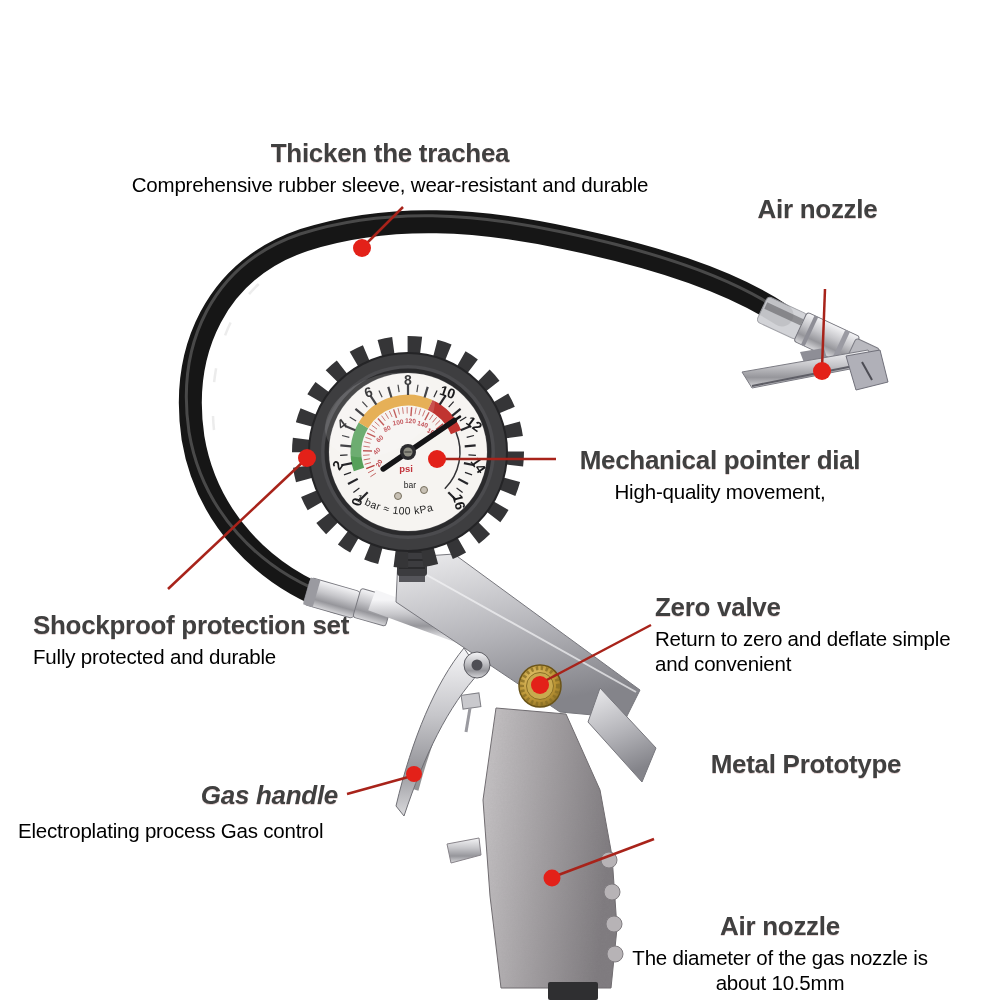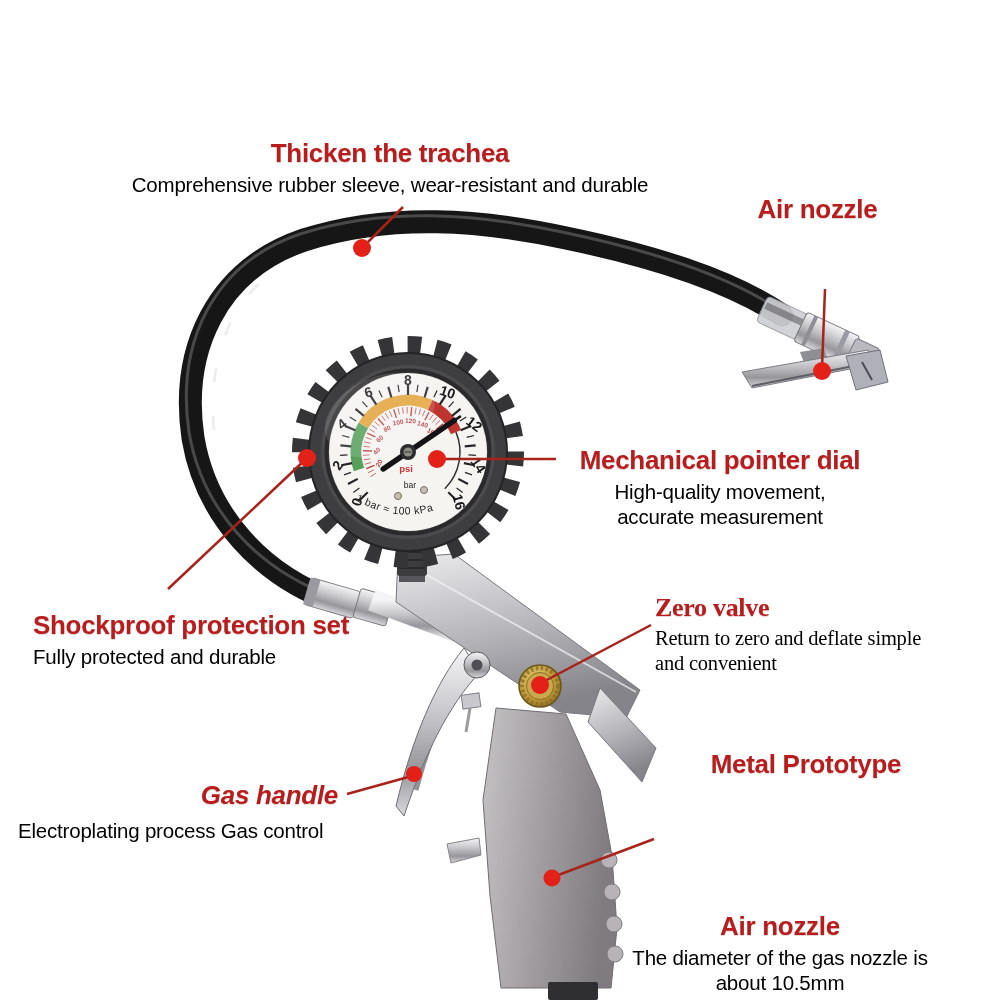--- a/index.html
+++ b/index.html
@@ -2,21 +2,21 @@
 <html><head>
 <meta charset="utf-8">
 <style>
   html,body{margin:0;padding:0;background:#ffffff;}
   .stage{position:relative;width:1000px;height:1000px;background:#ffffff;overflow:hidden;
          font-family:"Liberation Sans",sans-serif;}
   .art{position:absolute;left:0;top:0;width:1000px;height:1000px;}
   .callout{position:absolute;}
   .center{text-align:center;}
   .leftal{text-align:left;}
-  .callout-title{color:#b91c1c;font-weight:700;font-size:26px;line-height:1.12;
+  .callout-title{color:#404040;font-weight:700;font-size:26px;line-height:1.12;
                  white-space:nowrap;letter-spacing:-0.3px;text-shadow:0 1px 0 rgba(120,20,20,.18);}
   .callout-title.right{text-align:right;font-style:italic;}
   .callout-desc{color:#000000;font-size:20.5px;line-height:1.22;margin-top:4px;
                 white-space:nowrap;letter-spacing:-0.2px;}
   .gap-lg .callout-desc{margin-top:17px;}
   .gap-md .callout-desc{margin-top:8px;}
   .desc2{margin-top:0 !important;}
 </style>
 </head>
 <body>
@@ -278,29 +278,28 @@
     <div class="callout-desc">Comprehensive rubber sleeve, wear-resistant and durable</div>
   </div>
 
   <div class="callout center gap-lg" style="left:635px;top:195px;width:365px;">
     <div class="callout-title">Air nozzle</div>
   </div>
 
   <div class="callout center" style="left:555px;top:446px;width:330px;">
     <div class="callout-title">Mechanical pointer dial</div>
     <div class="callout-desc">High-quality movement,</div>
-    <div class="callout-desc desc2">accurate measurement</div>
   </div>
 
   <div class="callout leftal" style="left:17px;top:611px;width:345px;margin-left:16px;">
     <div class="callout-title">Shockproof protection set</div>
     <div class="callout-desc">Fully protected and durable</div>
   </div>
 
-  <div class="callout leftal" style="left:655px;top:593px;width:335px;font-family:Liberation Serif, serif;">
+  <div class="callout leftal" style="left:655px;top:593px;width:335px;">
     <div class="callout-title">Zero valve</div>
     <div class="callout-desc">Return to zero and deflate simple</div>
     <div class="callout-desc desc2">and convenient</div>
   </div>
 
   <div class="callout gap-md" style="left:18px;top:781px;width:320px;">
     <div class="callout-title right">Gas handle</div>
     <div class="callout-desc leftal">Electroplating process Gas control</div>
   </div>
 

